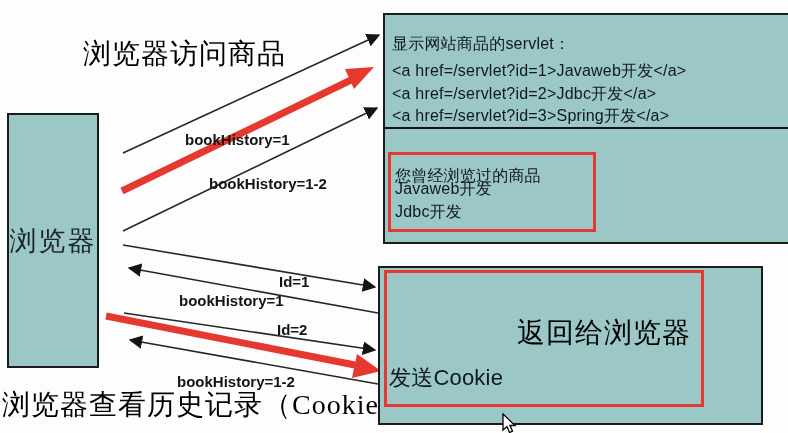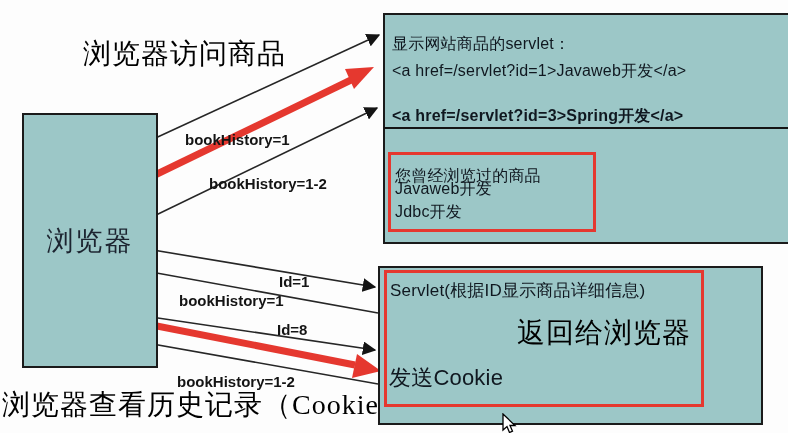--- a/index.html
+++ b/index.html
@@ -13,21 +13,21 @@
     background:#fdfdfd;
     overflow:hidden;
   }
   .teal-box{
     position:absolute;
     background:#9cc7c7;
     border:2px solid #1b1b1b;
     box-sizing:border-box;
   }
   #browser-box{
-    left:22px;top:113px;width:136px;height:255px;
+    left:7px;top:113px;width:92px;height:255px;
     display:flex;align-items:center;justify-content:center;
   }
   #browser-box .label{
     font-size:27px;color:#1c2430;letter-spacing:2px;
   }
   #product-box{left:383px;top:13px;width:464px;height:231px;}
   #detail-box{left:378px;top:266px;width:385px;height:159px;}
   .boxtext{
     position:absolute;
     font-size:16px;color:#101820;white-space:nowrap;
@@ -96,40 +96,40 @@
   <div class="red-serif" style="left:2px;top:390px;">浏览器查看历史记录（Cookie）</div>
   <div class="red-serif" style="left:598px;top:155px;">追加到Cookie</div>
 
   <div id="browser-box" class="teal-box">
     <span class="label">浏览器</span>
   </div>
 
   <div id="product-box" class="teal-box">
     <div class="boxtext" style="left:7px;top:19px;">显示网站商品的servlet：</div>
     <div class="boxtext" style="left:7px;top:46px;">&lt;a href=/servlet?id=1&gt;Javaweb开发&lt;/a&gt;</div>
-    <div class="boxtext" style="left:7px;top:91px;font-weight:bold;">&lt;a href=/servlet?id=3&gt;Spring开发&lt;/a&gt;</div>
+    <div class="boxtext" style="left:7px;top:69px;">&lt;a href=/servlet?id=2&gt;Jdbc开发&lt;/a&gt;</div>
+    <div class="boxtext" style="left:7px;top:91px;">&lt;a href=/servlet?id=3&gt;Spring开发&lt;/a&gt;</div>
     <div class="divider"></div>
     <div id="history-panel" class="red-rect">
       <div class="boxtext" style="left:4px;top:2px;margin-top:9px;">您曾经浏览过的商品</div>
       <div class="boxtext" style="left:4px;top:24px;">Javaweb开发</div>
       <div class="boxtext" style="left:4px;top:47px;">Jdbc开发</div>
     </div>
   </div>
 
   <div id="detail-box" class="teal-box">
     <div id="detail-panel" class="red-rect"></div>
-    <div class="boxtext" style="left:10px;top:11px;font-size:17px;">Servlet(根据ID显示商品详细信息)</div>
     <div class="red-serif" style="left:137px;top:50px;">返回给浏览器</div>
     <div class="boxtext" style="left:9px;top:95px;font-size:22px;">发送Cookie</div>
   </div>
 
   <div class="arrow-label" style="left:185px;top:131px;">bookHistory=1</div>
   <div class="arrow-label" style="left:209px;top:175px;">bookHistory=1-2</div>
   <div class="arrow-label" style="left:279px;top:273px;">Id=1</div>
   <div class="arrow-label" style="left:179px;top:292px;">bookHistory=1</div>
-  <div class="arrow-label" style="left:277px;top:321px;">Id=8</div>
+  <div class="arrow-label" style="left:277px;top:321px;">Id=2</div>
   <div class="arrow-label" style="left:177px;top:373px;">bookHistory=1-2</div>
 
   <svg id="cursor" width="22" height="22" viewBox="0 0 22 22">
     <polygon points="5,1 5,17 9,13.5 11.5,19.5 14.5,18.2 12,12.5 17,12.5" fill="#ffffff" stroke="#000000" stroke-width="1.3"></polygon>
   </svg>
 
 </div>
 
 </body></html>

